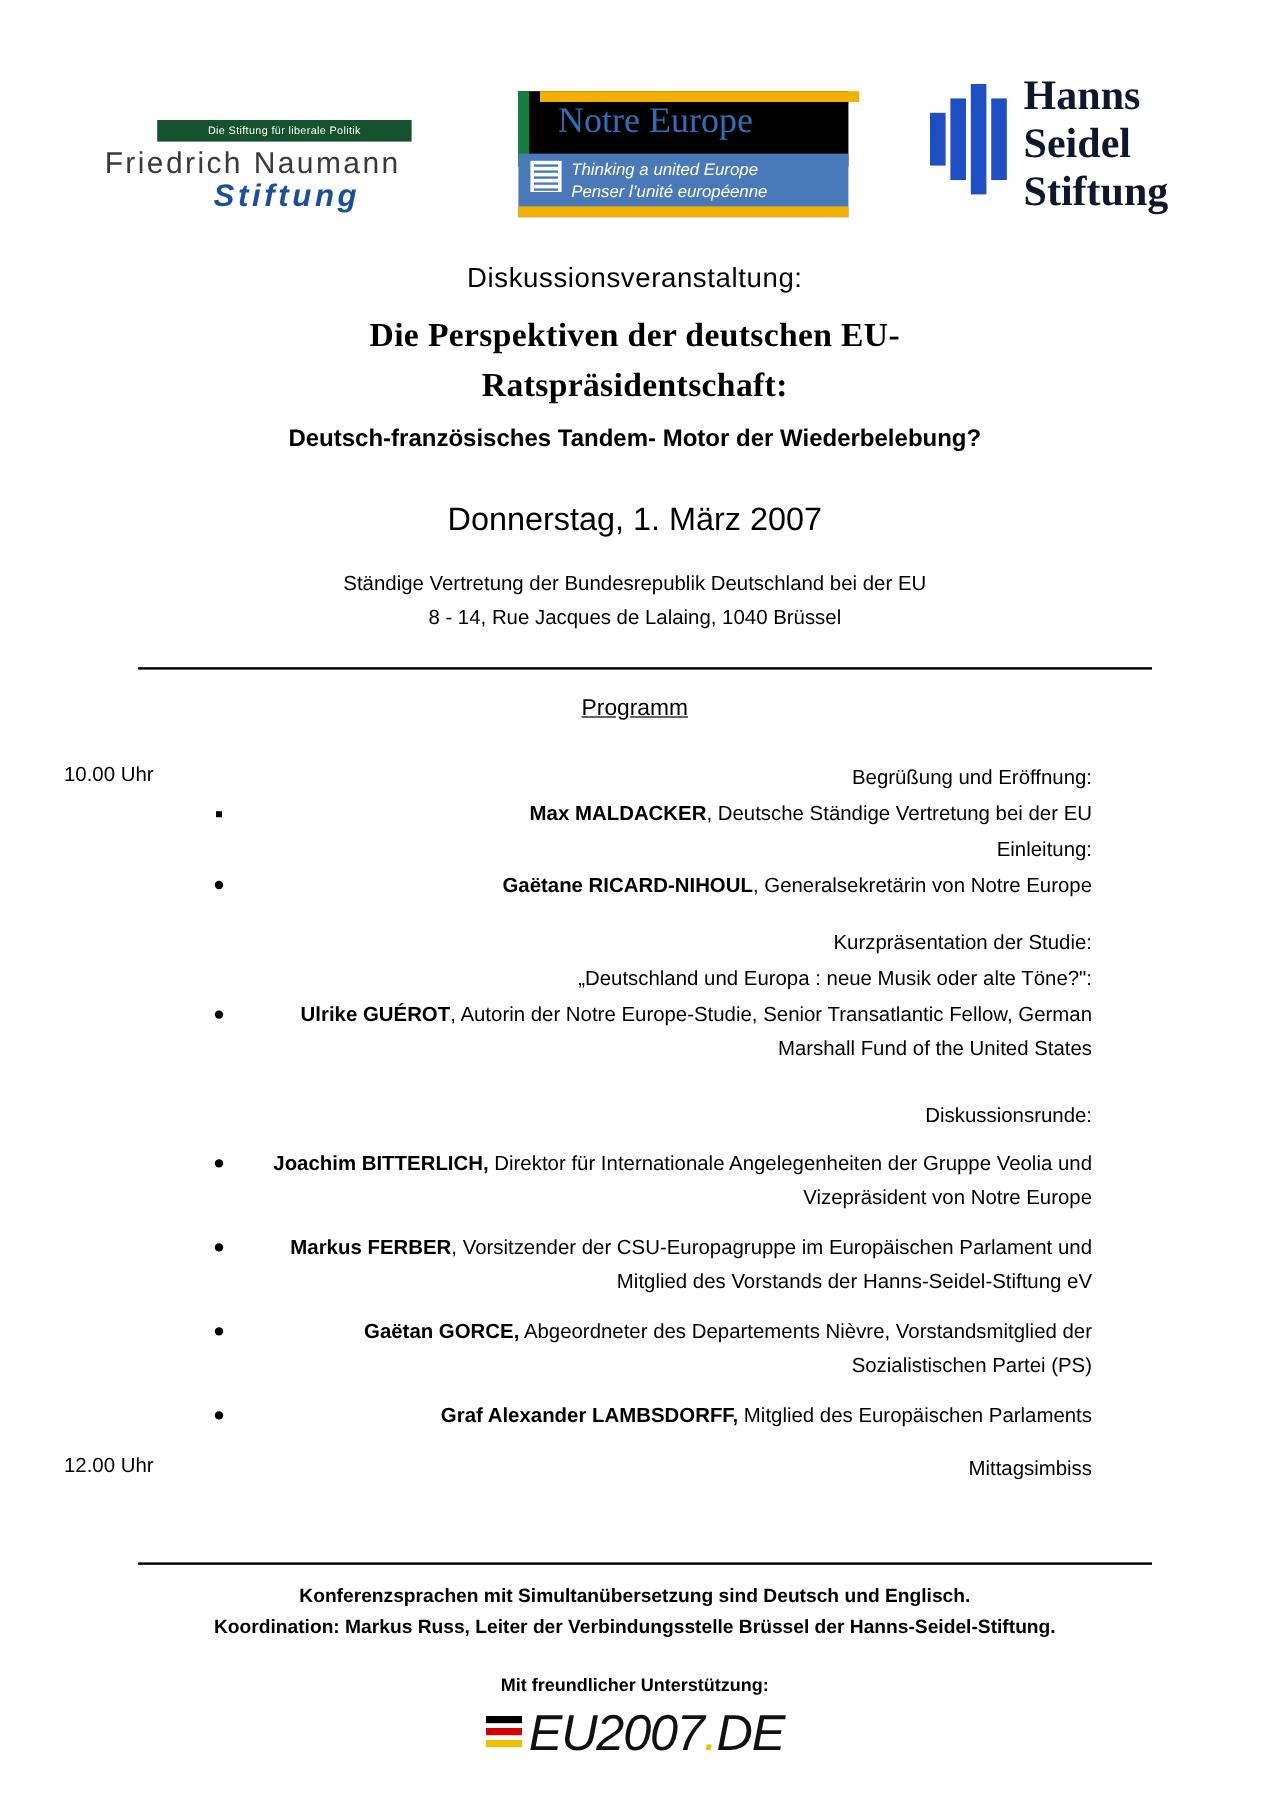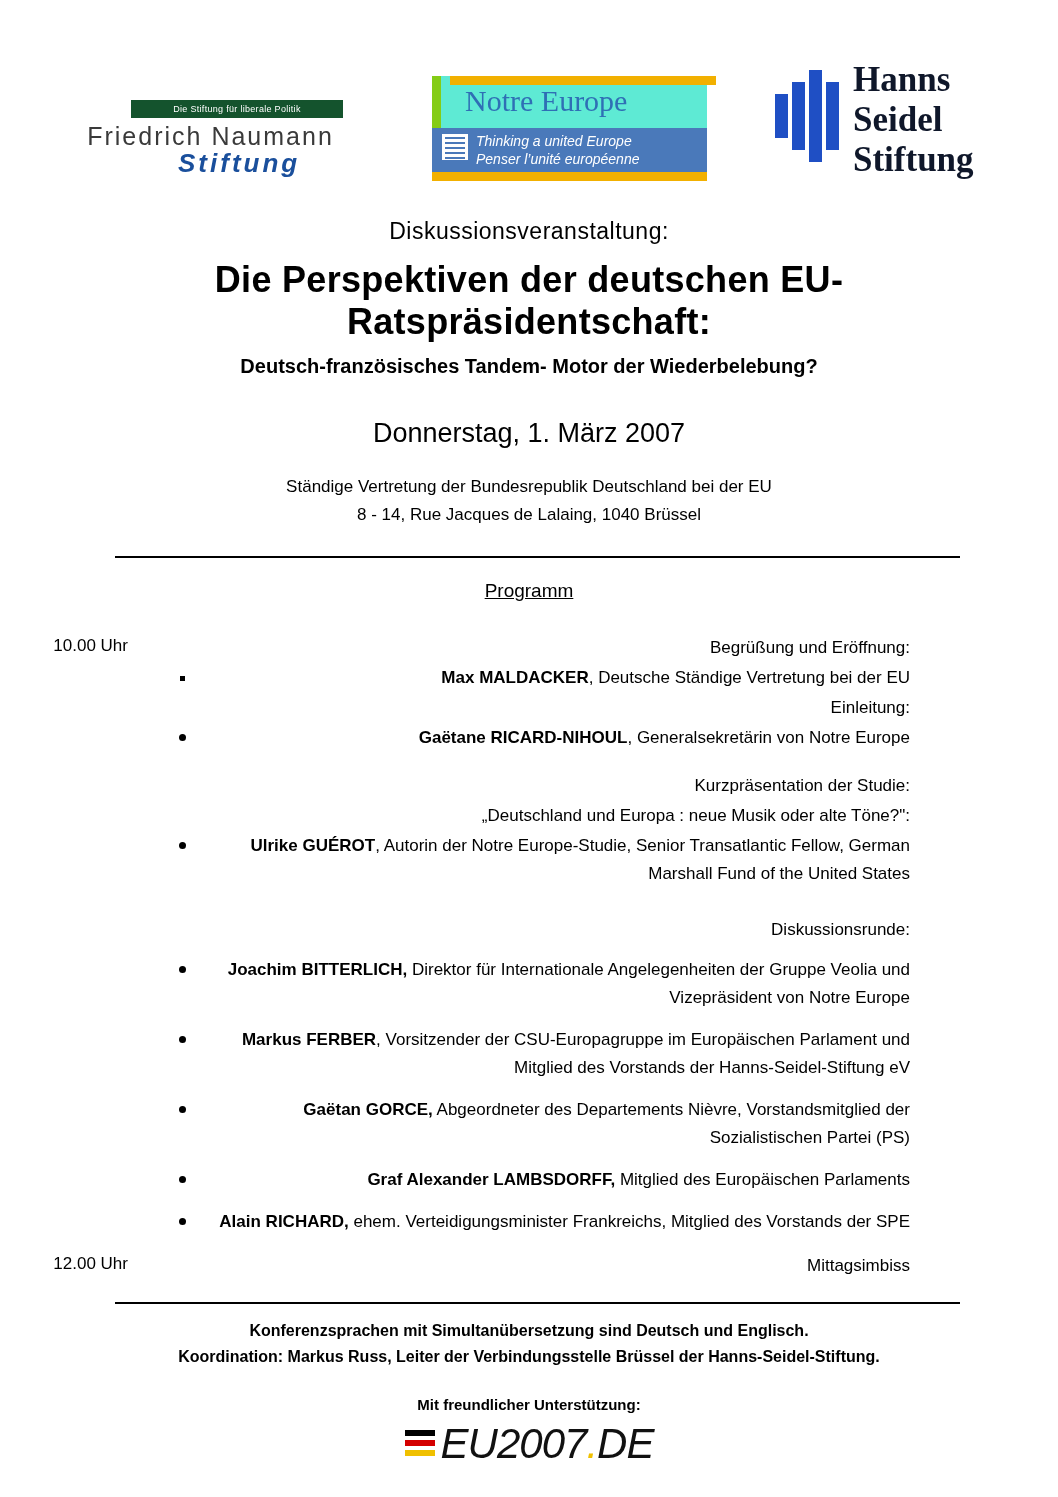--- a/index.html
+++ b/index.html
@@ -82,22 +82,22 @@
     left: 432px;
     top: 28px;
     width: 275px;
     height: 105px;
     background: #ffffff;
   }
   .ne-top {
     position: absolute;
     left: 0; top: 0;
     width: 275px; height: 63px;
-    background: #5eead4;
-    border-left: 9px solid #84cc16;
+    background: #000000;
+    border-left: 9px solid #15803d;
     box-sizing: border-box;
   }
   .ne-topbar {
     position: absolute;
     left: 9px; top: 0;
     width: 266px; height: 9px;
     background: #f2b000;
   }
   .ne-title {
     position: absolute;
@@ -177,24 +177,25 @@
     left: 0;
     width: 1058px;
     text-align: center;
   }
   .t-kicker {
     font-size: 23px;
     letter-spacing: .5px;
     margin-bottom: 14px;
   }
   .t-main {
-    font-size: 36px;
+    font-size: 28px;
     font-weight: bold;
     line-height: 42px;
     letter-spacing: .3px;
+    font-family: Liberation Serif, serif;
   }
   .t-sub {
     margin-top: 12px;
     font-size: 20px;
     font-weight: bold;
   }
   .t-date {
     margin-top: 40px;
     font-size: 27px;
   }
@@ -461,23 +462,20 @@
           </li>
           <li class="dot">
             <b>Markus FERBER</b><span>, Vorsitzender der CSU-Europagruppe im Europäischen Parlament und Mitglied des Vorstands der Hanns-Seidel-Stiftung eV</span>
           </li>
           <li class="dot">
             <b>Gaëtan GORCE,</b><span> Abgeordneter des Departements Nièvre, Vorstandsmitglied der Sozialistischen Partei (PS)</span>
           </li>
           <li class="dot">
             <b>Graf Alexander LAMBSDORFF,</b><span> Mitglied des Europäischen Parlaments</span>
           </li>
-          <li class="dot">
-            <b>Alain RICHARD,</b><span> ehem. Verteidigungsminister Frankreichs, Mitglied des Vorstands der SPE</span>
-          </li>
         </ul>
 
       </div>
     </div>
 
     <div class="row" style="margin-top:2px;">
       <div class="time">12.00 Uhr</div>
       <div class="body">
         <p class="plain">Mittagsimbiss</p>
       </div>

